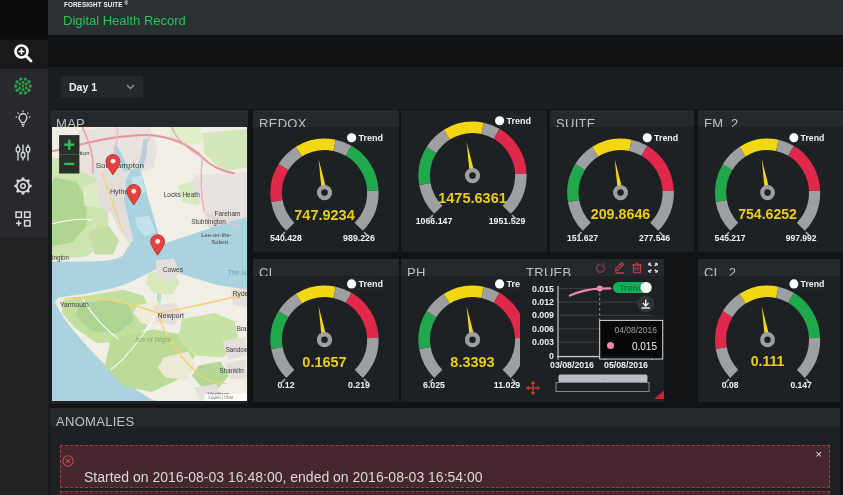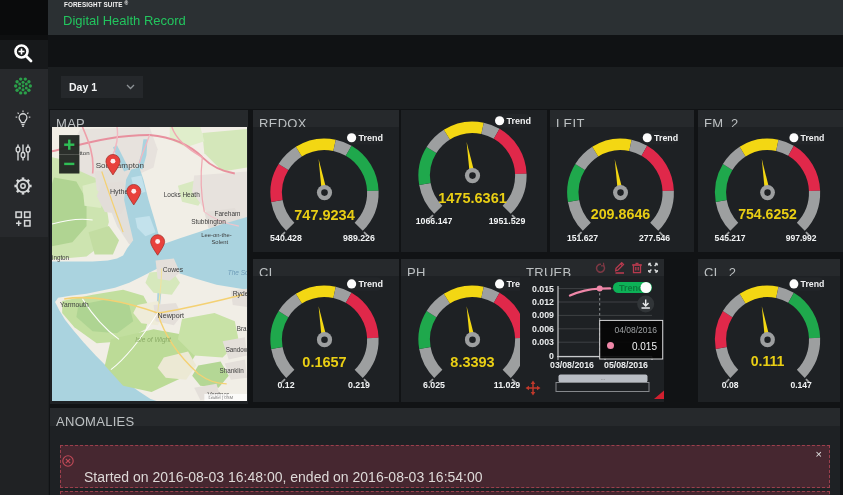--- a/index.html
+++ b/index.html
@@ -128,21 +128,21 @@
         <text x="71.5" y="92.5" text-anchor="middle" font-size="14.5" font-weight="bold" fill="#e9ce14" font-family="Liberation Sans, sans-serif">1475.6361</text>
         <text x="33" y="114.0" text-anchor="middle" font-size="8.8" font-weight="bold" fill="#f2f4f5" font-family="Liberation Sans, sans-serif">1066.147</text>
         <text x="106" y="114.0" text-anchor="middle" font-size="8.8" font-weight="bold" fill="#f2f4f5" font-family="Liberation Sans, sans-serif">1951.529</text>
         <rect x="93.5" y="4.0" width="37" height="13.5" rx="6.75" fill="#222528"></rect>
         <circle cx="98.6" cy="10.75" r="4.6" fill="#fdfdfd"></circle>
         <text x="105.5" y="14.2" font-size="9" font-weight="bold" fill="#f0f1f2" font-family="Liberation Sans, sans-serif">Trend</text>
       </svg>
     </div>
   </div>
 <div class="panel" style="left:550px;top:110px;width:144px;height:142px">
-    <div class="phead">LEIT</div>
+    <div class="phead">SUITE</div>
     <div class="pbody" style="height:125px">
       <svg width="144" height="125" viewBox="0 0 146 125" preserveAspectRatio="none" style="position:absolute;left:0;top:0">
         <path d="M 37.31 99.79 A 48.35 48.35 0 0 1 23.88 74.00" stroke="#9d9fa0" stroke-width="11.5" fill="none"></path>
         <path d="M 23.88 74.00 A 48.35 48.35 0 0 1 30.50 39.98" stroke="#1fa84c" stroke-width="11.5" fill="none"></path>
         <path d="M 30.50 39.98 A 48.35 48.35 0 0 1 45.88 24.60" stroke="#9d9fa0" stroke-width="11.5" fill="none"></path>
         <path d="M 45.88 24.60 A 48.35 48.35 0 0 1 81.55 18.31" stroke="#f3d713" stroke-width="11.5" fill="none"></path>
         <path d="M 81.55 18.31 A 48.35 48.35 0 0 1 95.68 23.73" stroke="#9d9fa0" stroke-width="11.5" fill="none"></path>
         <path d="M 95.68 23.73 A 48.35 48.35 0 0 1 119.82 63.91" stroke="#e0284a" stroke-width="11.5" fill="none"></path>
         <path d="M 119.82 63.91 A 48.35 48.35 0 0 1 105.69 99.79" stroke="#9d9fa0" stroke-width="11.5" fill="none"></path>
         <line x1="32.0" y1="105.1" x2="28.5" y2="108.6" stroke="#9d9fa0" stroke-width="1.8"></line>

